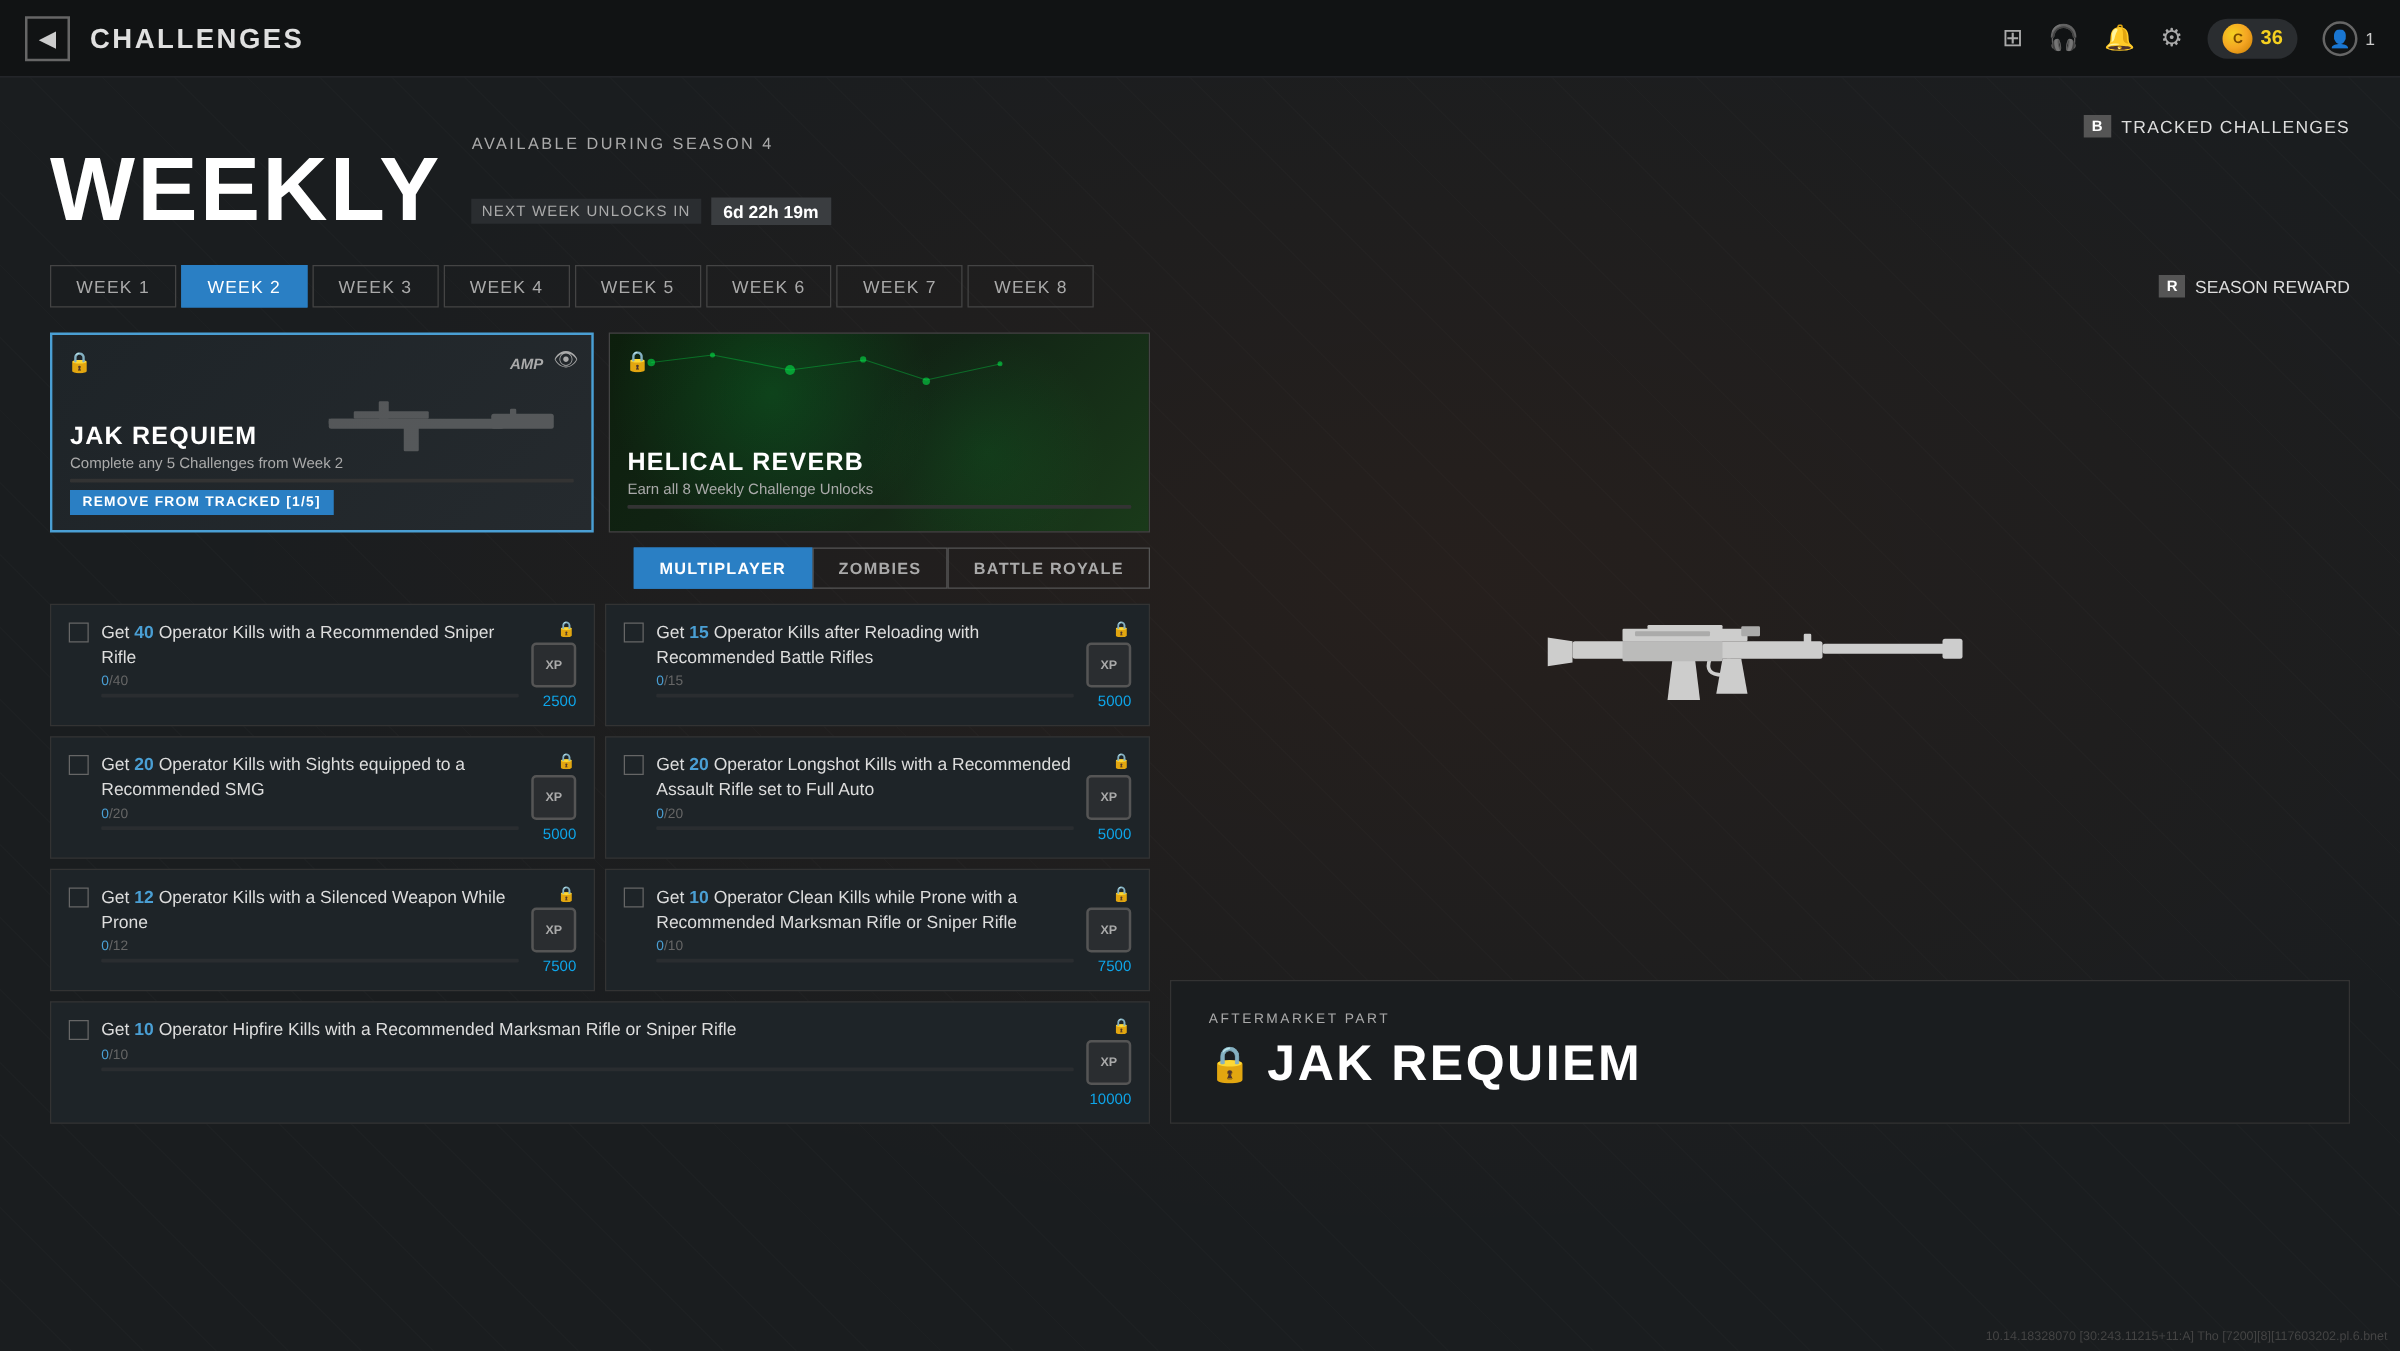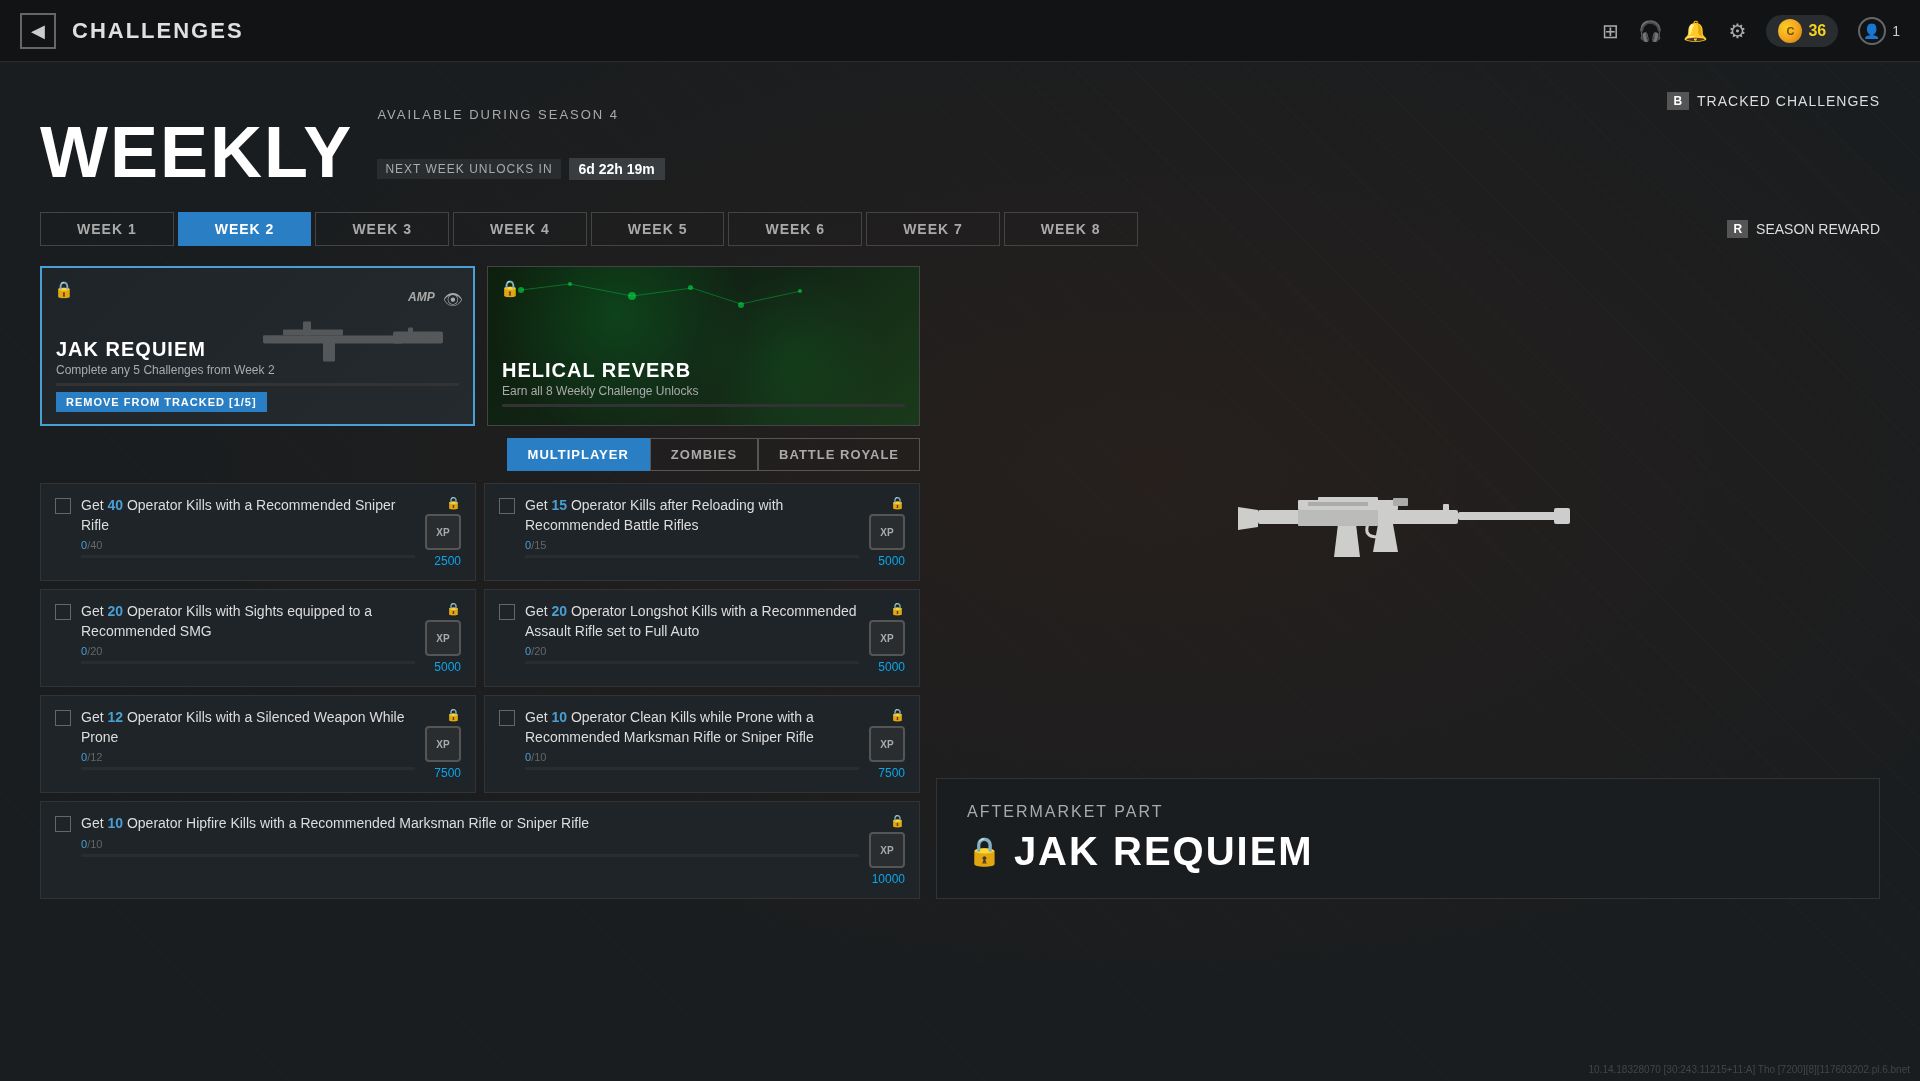--- a/index.html
+++ b/index.html
@@ -157,23 +157,23 @@
     }
 
     
     .week-tabs {
       display: flex;
       align-items: center;
       gap: 4px;
       margin-bottom: 20px;
     }
     .week-tab {
-      padding: 8px 36px;
+      padding: 8px 20px;
       font-size: 14px;
-      font-weight: bold;
+      font-weight: normal;
       letter-spacing: 1px;
       text-transform: uppercase;
       cursor: pointer;
       border: 1px solid #444;
       color: #aaa;
       background: transparent;
     }
     .week-tab.active {
       background: #2a7fc4;
       color: #fff;
@@ -228,22 +228,22 @@
       background:
         radial-gradient(circle at 30% 30%, rgba(0,255,80,0.15) 0%, transparent 40%),
         radial-gradient(circle at 70% 60%, rgba(0,200,60,0.1) 0%, transparent 30%);
     }
 
     .card-lock {
       position: absolute; top: 12px; left: 12px;
       font-size: 16px; color: #888;
     }
     .card-icons {
-      position: absolute; top: 22px; right: 10px;
-      display: flex; gap: 8px;
+      position: absolute; top: 10px; right: 10px;
+      display: flex; gap: 8px; align-items: flex-end;
     }
     .card-icon-btn { color: #aaa; font-size: 16px; cursor: pointer; }
 
     .card-content {
       position: absolute;
       bottom: 0; left: 0; right: 0;
       padding: 10px 14px 12px;
     }
     .card-name {
       font-size: 20px; font-weight: bold;
@@ -367,21 +367,21 @@
       padding: 40px;
     }
 
     .reward-info-box {
       background: #1a1d1f;
       border: 1px solid #333;
       padding: 24px 30px;
       margin-top: auto;
     }
     .reward-type {
-      font-size: 16px; color: #aaa;
+      font-size: 11px; color: #aaa;
       letter-spacing: 2px;
       text-transform: uppercase;
       margin-bottom: 8px;
     }
     .reward-name-display {
       font-size: 40px;
       font-weight: 900;
       text-transform: uppercase;
       letter-spacing: 2px;
       color: #fff;

